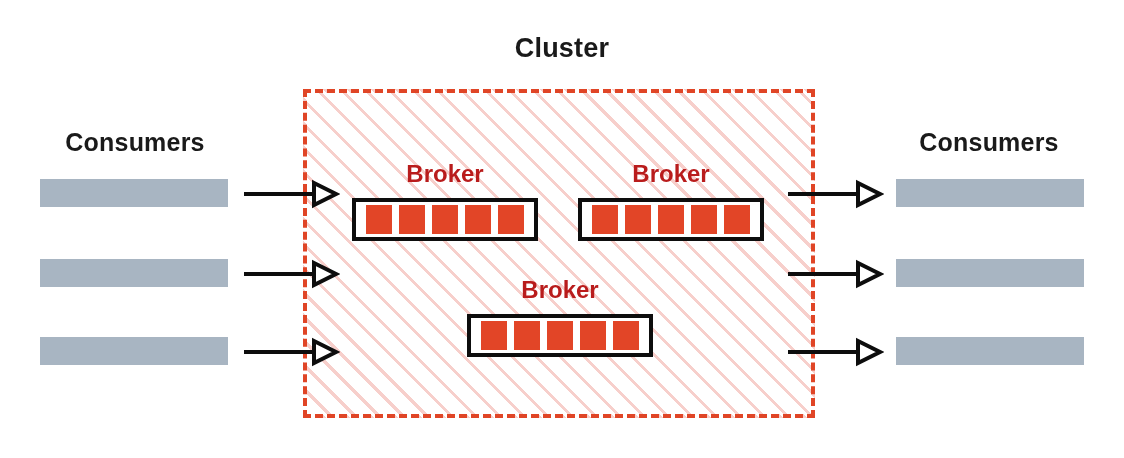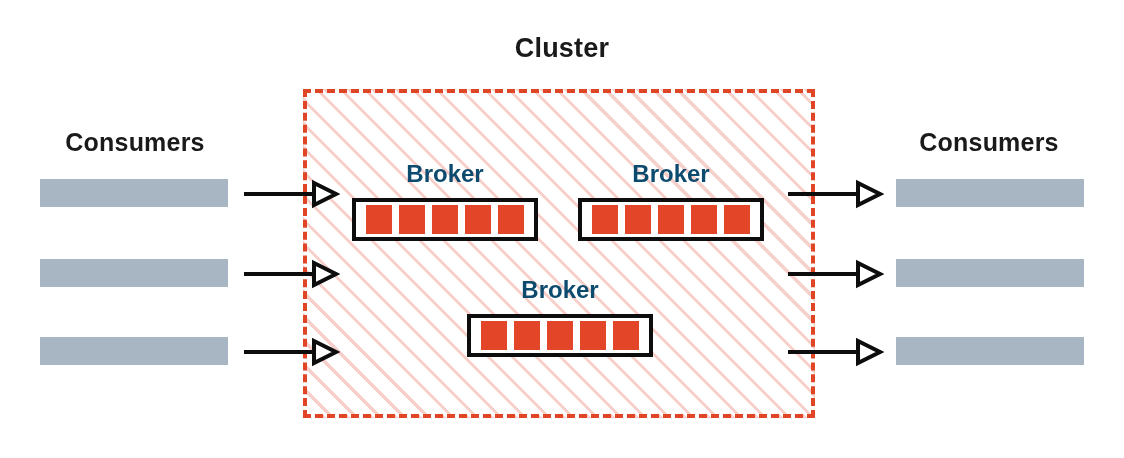--- a/index.html
+++ b/index.html
@@ -39,21 +39,21 @@
   .label-consumers {
     right: 0;
     top: 128px;
     width: 270px;
     font-size: 25px;
   }
   .label-broker {
     position: absolute;
     font-size: 24px;
     font-weight: 700;
-    color: #0c4a6e;
+    color: #b91c1c;
     white-space: nowrap;
     text-align: center;
   }
 
   
   .cluster-box {
     position: absolute;
     left: 303px;
     top: 89px;
     width: 512px;

